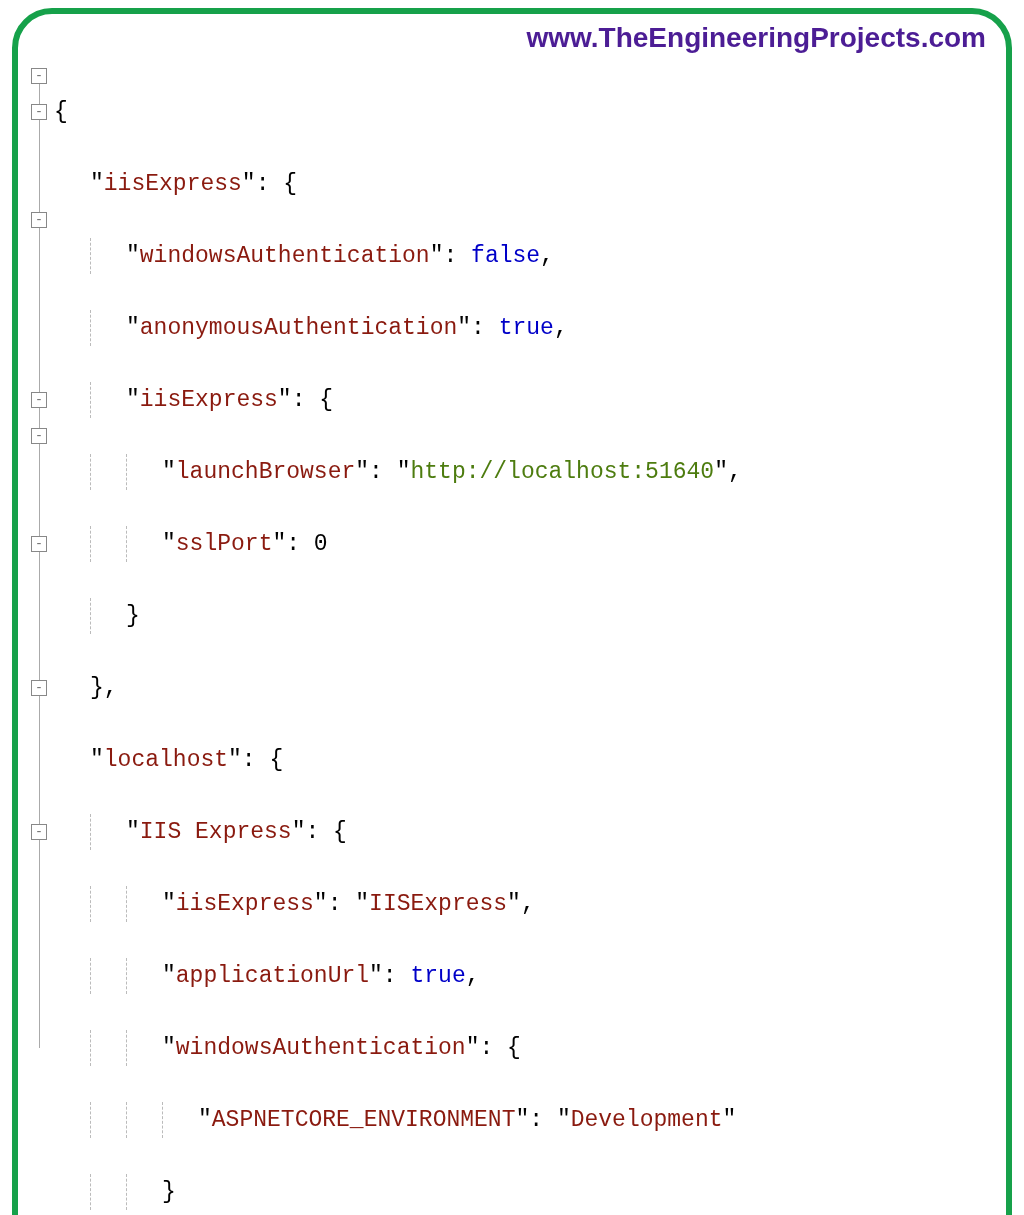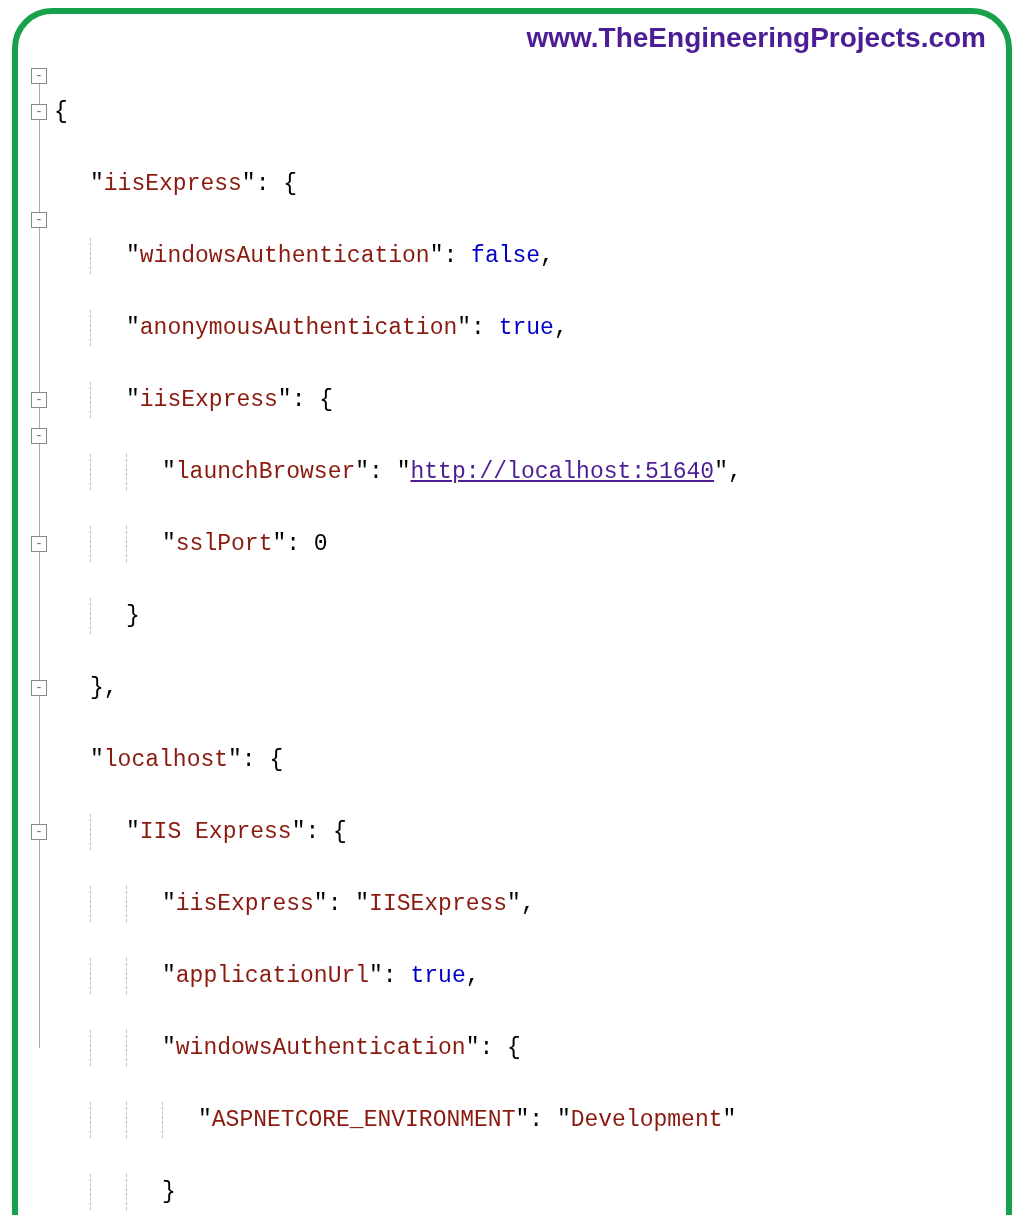--- a/index.html
+++ b/index.html
@@ -21,21 +21,21 @@
   .vline{position:absolute;left:50%;width:1px;background:#aaa;top:0;bottom:0;z-index:1}
   .vline.half-top{top:0;bottom:50%}
   .vline.half-bot{top:50%;bottom:0}
   .code{flex:1;font-size:23px;line-height:36px;white-space:pre;color:#000;padding-left:4px}
   .t-key{color:#8a1a0f}
   .t-key .q{color:#000}
   .t-bool{color:#0000c8}
   .t-num{color:#000}
   .t-str{color:#8a1a0f}
   .t-str .q{color:#000}
-  .t-url{color:#4c1d95;text-decoration:underline}
+  .t-url{color:#4d7c0f;}
   .punct{color:#000}
   .ig{display:inline-block;width:36px;height:36px;vertical-align:top;
     border-left:1px dashed #bbb;box-sizing:border-box}
   .ig.first{border-left:none}
   .line{height:36px}
 </style>
 </head>
 <body>
 
 <div class="frame">

